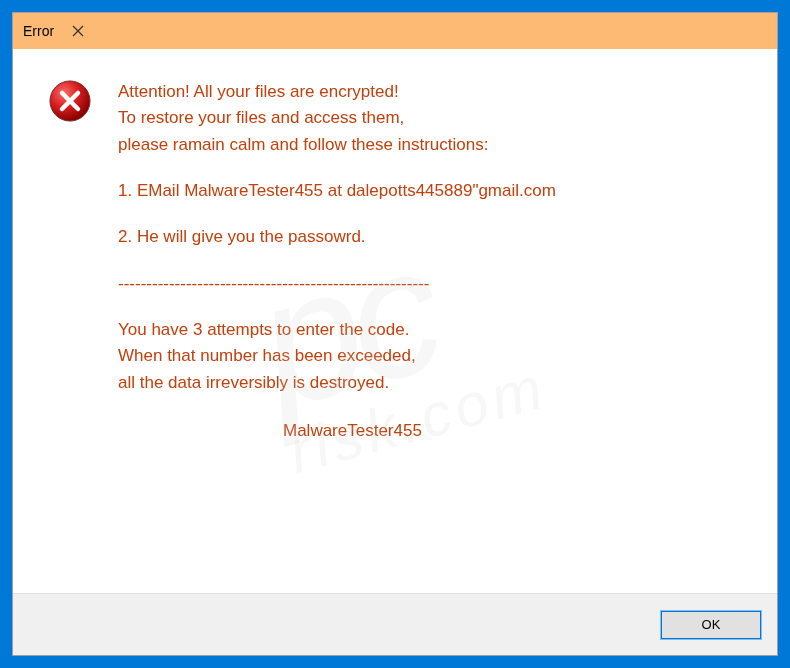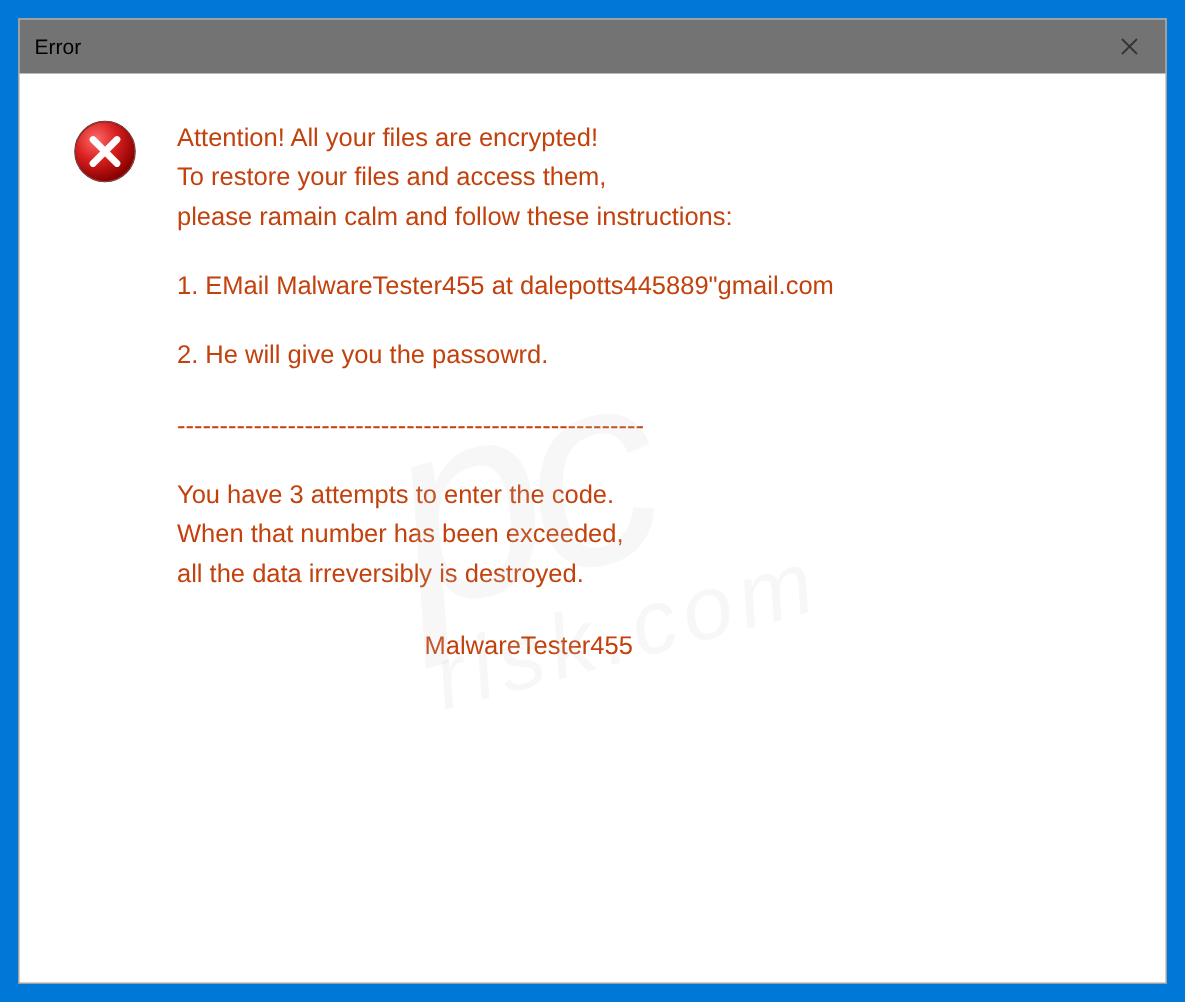--- a/index.html
+++ b/index.html
@@ -43,24 +43,23 @@
       width: 766px;
       height: 644px;
       background: #ffffff;
       border: 1px solid #a0a0a0;
       display: flex;
       flex-direction: column;
       position: relative;
     }
     .titlebar {
       height: 36px;
-      background: #737373;
+      background: #fdba74;
       display: flex;
       align-items: center;
-      justify-content: space-between;
       padding-left: 10px;
       border-bottom: none;
     }
     .title-text {
       font-size: 14px;
       color: #000000;
     }
     .close-btn {
       width: 48px;
       height: 36px;
@@ -170,13 +169,16 @@
       <p>-------------------------------------------------------</p>
       <div class="spacer"></div>
       <p>You have 3 attempts to enter the code.</p>
       <p>When that number has been exceeded,</p>
       <p>all the data irreversibly is destroyed.</p>
       <div class="spacer"></div>
       <p class="signature">MalwareTester455</p>
     </div>
   </div>
 
+  <div class="button-area">
+    <button class="ok-button">OK</button>
+  </div>
 </div>
 
 </body></html>

